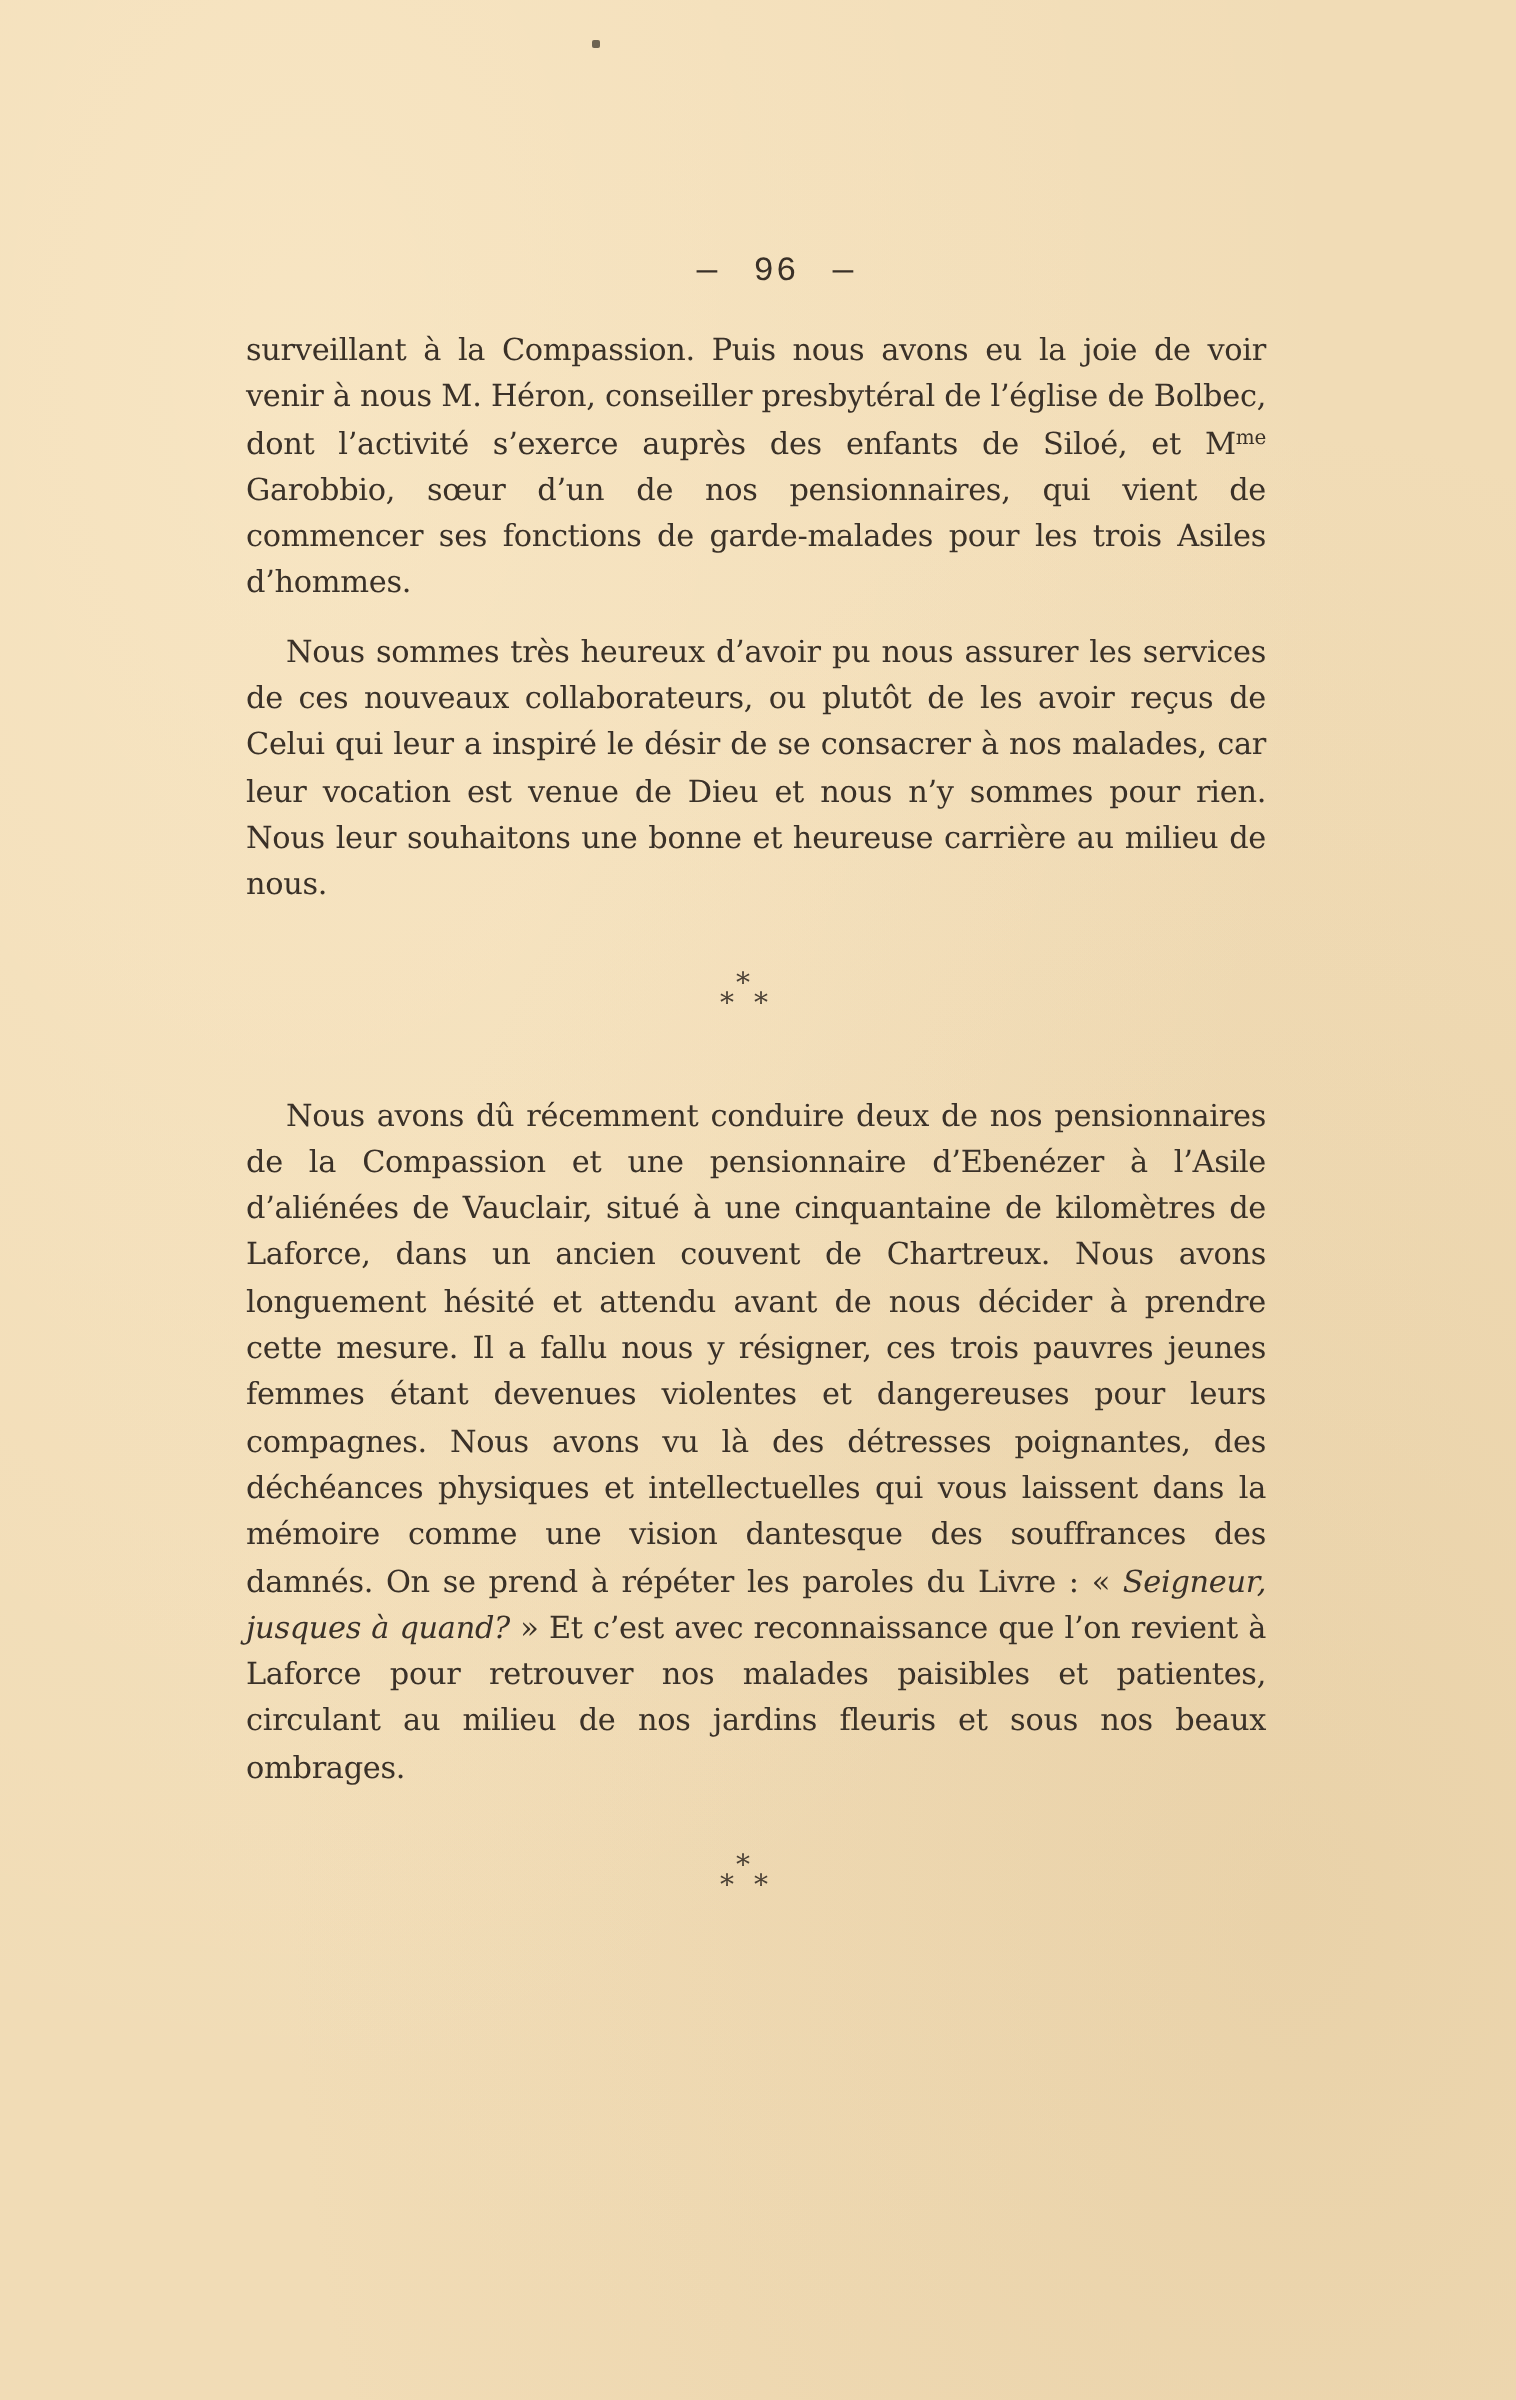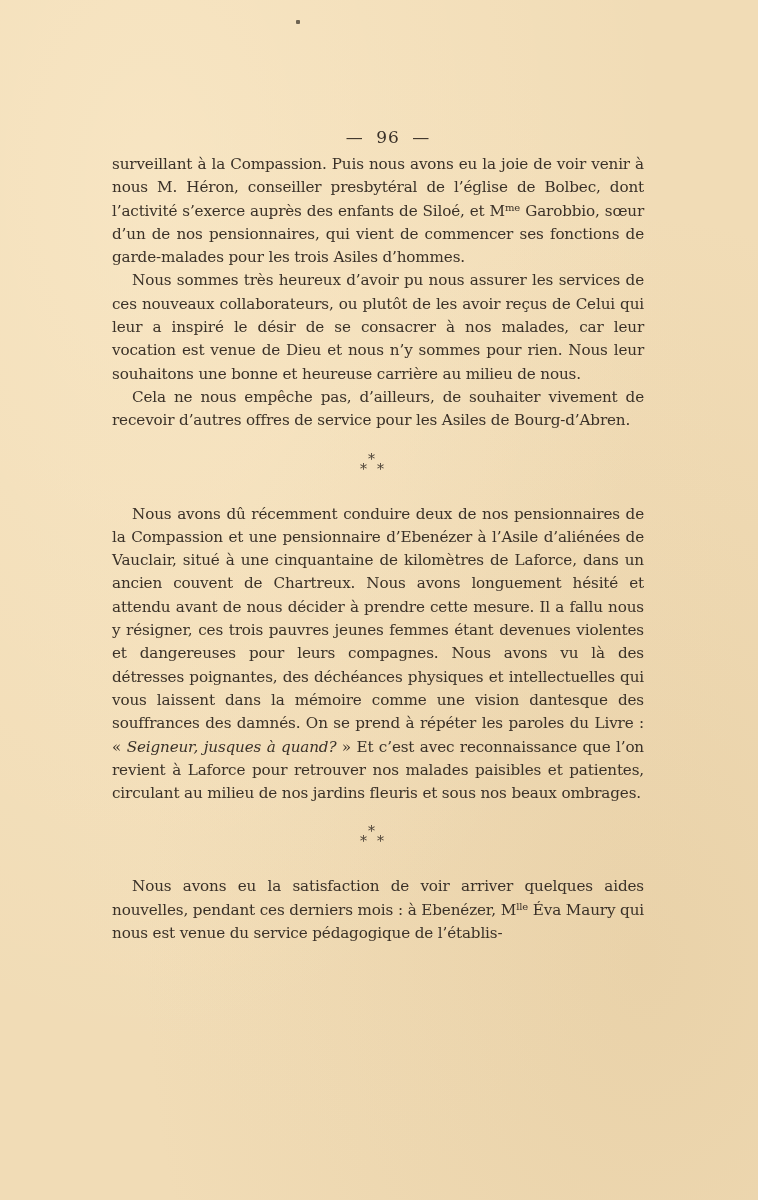--- a/index.html
+++ b/index.html
@@ -35,23 +35,24 @@
       width: 532px;
     }
     .folio {
       text-align: center;
       font-size: 17px;
       line-height: 20px;
       height: 26px;
       letter-spacing: 1px;
       word-spacing: 6px;
       padding-left: 20px;
+      font-family: Liberation Mono, monospace;
     }
     .para {
-      margin: 0;
+      margin: 11px;
       font-size: 15.2px;
       line-height: 23.3px;
       text-align: justify;
       text-align-last: left;
       letter-spacing: -0.15px;
     }
     .indent {
       text-indent: 20px;
     }
     sup {
@@ -90,31 +91,29 @@
 <div class="speck"></div>
 
 <div class="page">
 
   <div class="folio">— 96 —</div>
 
   <p class="para"><span>surveillant à la Compassion. Puis nous avons eu la joie de voir venir à nous M. Héron, conseiller presbytéral de l’église de Bolbec, dont l’activité s’exerce auprès des enfants de Siloé, et M</span><sup>me</sup><span> Garobbio, sœur d’un de nos pensionnaires, qui vient de commencer ses fonctions de garde-malades pour les trois Asiles d’hommes.</span></p>
 
   <p class="para indent">Nous sommes très heureux d’avoir pu nous assurer les services de ces nouveaux collaborateurs, ou plutôt de les avoir reçus de Celui qui leur a inspiré le désir de se consacrer à nos malades, car leur vocation est venue de Dieu et nous n’y sommes pour rien. Nous leur souhaitons une bonne et heureuse carrière au milieu de nous.</p>
 
-  <p class="para indent">Cela ne nous empêche pas, d’ailleurs, de souhaiter vivement de recevoir d’autres offres de service pour les Asiles de Bourg-d’Abren.</p>
 
   <div class="asterism">
     <span class="a1">*</span>
     <span class="a2">*</span>
     <span class="a3">*</span>
   </div>
 
   <p class="para indent"><span>Nous avons dû récemment conduire deux de nos pensionnaires de la Compassion et une pensionnaire d’Ebenézer à l’Asile d’aliénées de Vauclair, situé à une cinquantaine de kilomètres de Laforce, dans un ancien couvent de Chartreux. Nous avons longuement hésité et attendu avant de nous décider à prendre cette mesure. Il a fallu nous y résigner, ces trois pauvres jeunes femmes étant devenues violentes et dangereuses pour leurs compagnes. Nous avons vu là des détresses poignantes, des déchéances physiques et intellectuelles qui vous laissent dans la mémoire comme une vision dantesque des souffrances des damnés. On se prend à répéter les paroles du Livre : « </span><em>Seigneur, jusques à quand?</em><span> » Et c’est avec reconnaissance que l’on revient à Laforce pour retrouver nos malades paisibles et patientes, circulant au milieu de nos jardins fleuris et sous nos beaux ombrages.</span></p>
 
   <div class="asterism">
     <span class="a1">*</span>
     <span class="a2">*</span>
     <span class="a3">*</span>
   </div>
 
-  <p class="para indent"><span>Nous avons eu la satisfaction de voir arriver quelques aides nouvelles, pendant ces derniers mois : à Ebenézer, M</span><sup>lle</sup><span> Éva Maury qui nous est venue du service pédagogique de l’établis-</span></p>
 
 </div>
 
 </body></html>

